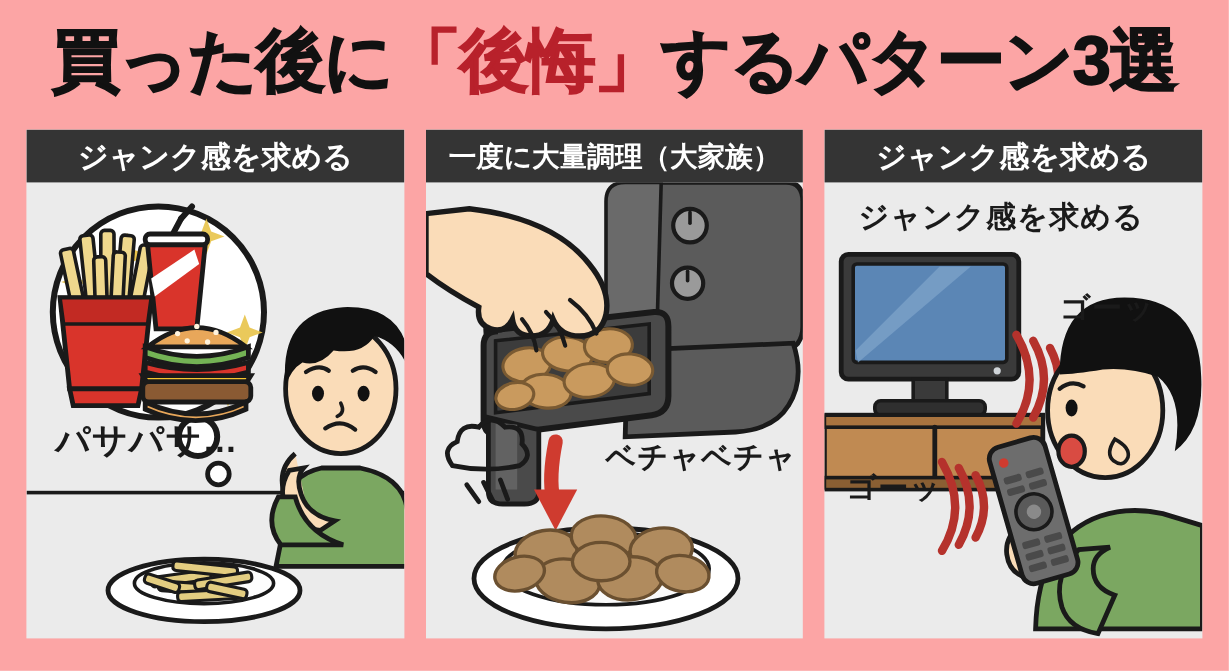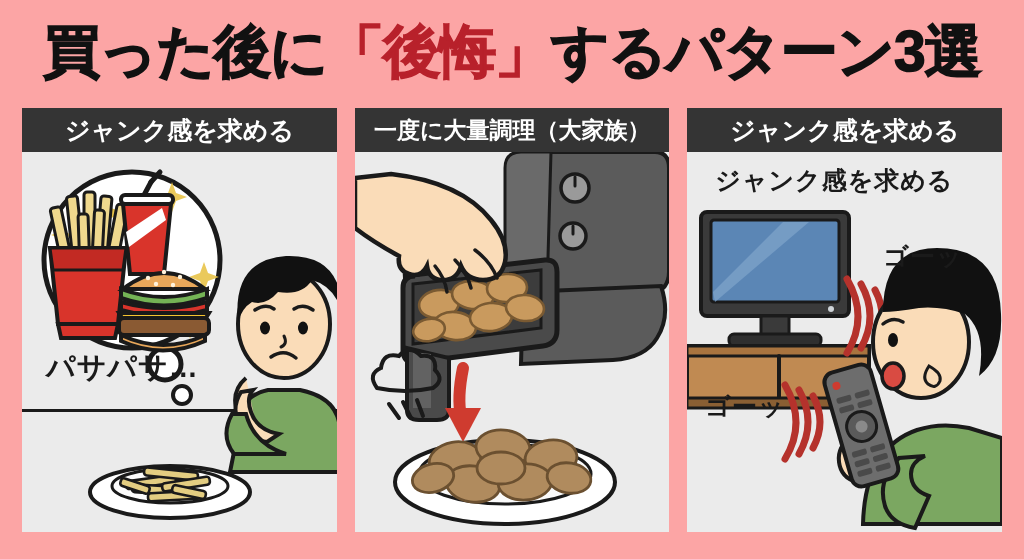--- a/index.html
+++ b/index.html
@@ -297,20 +297,21 @@
               <ellipse cx="196" cy="306" rx="26" ry="18" transform="rotate(-6 196 306)"></ellipse>
               <ellipse cx="118" cy="332" rx="27" ry="18" transform="rotate(8 118 332)"></ellipse>
               <ellipse cx="170" cy="330" rx="27" ry="18" transform="rotate(-4 170 330)"></ellipse>
               <ellipse cx="214" cy="326" rx="22" ry="15" transform="rotate(9 214 326)"></ellipse>
               <ellipse cx="78" cy="326" rx="21" ry="14" transform="rotate(-14 78 326)"></ellipse>
               <ellipse cx="146" cy="316" rx="24" ry="16"></ellipse>
             </g>
           </g>
         </svg>
 
+        <div class="sfx p2-caption">ベチャベチャ</div>
       </div>
     </div>
 
     <div class="panel p3">
       <div class="panel-header">
         <span class="panel-header-label">ジャンク感を求める</span>
       </div>
       <div class="panel-body">
 
         <svg class="layer" width="315" height="380" viewBox="0 0 315 380">

